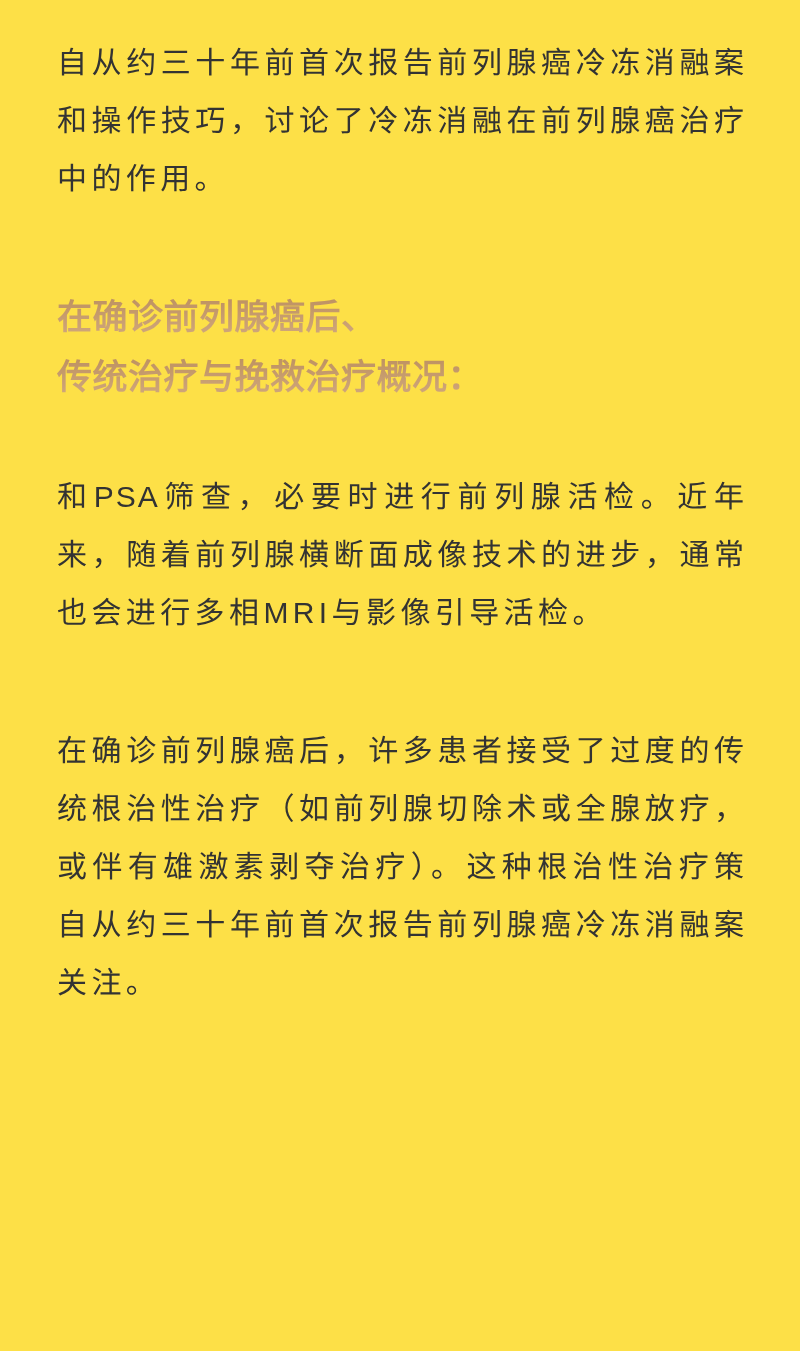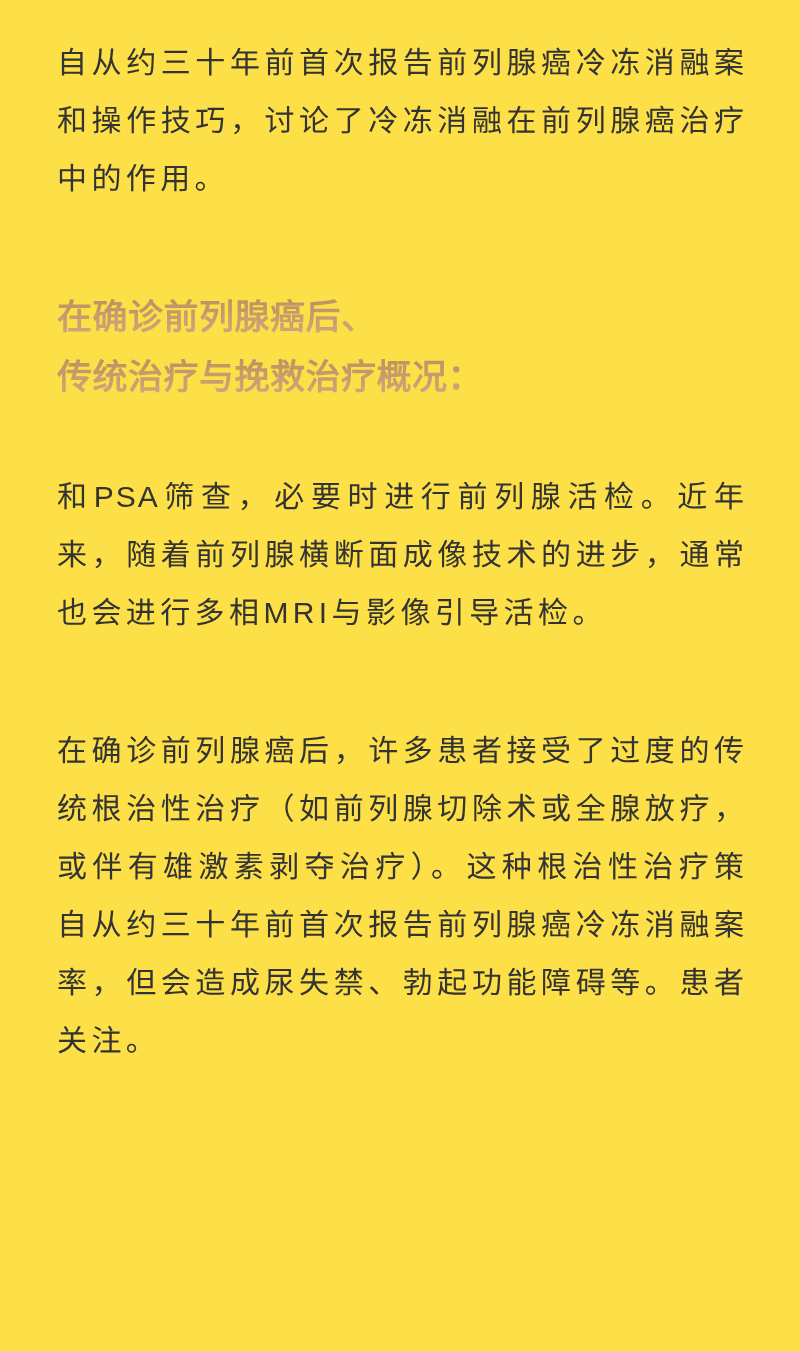--- a/index.html
+++ b/index.html
@@ -79,17 +79,16 @@
     <div class="t-line">和PSA筛查，必要时进行前列腺活检。近年</div>
     <div class="t-line">来，随着前列腺横断面成像技术的进步，通常</div>
     <div class="t-line last">也会进行多相MRI与影像引导活检。</div>
   </div>
 
   <div class="para treatment">
     <div class="t-line">在确诊前列腺癌后，许多患者接受了过度的传</div>
     <div class="t-line">统根治性治疗（如前列腺切除术或全腺放疗，</div>
     <div class="t-line">或伴有雄激素剥夺治疗）。这种根治性治疗策</div>
     <div class="t-line">自从约三十年前首次报告前列腺癌冷冻消融案</div>
-    <div class="t-line">率，但会造成尿失禁、勃起功能障碍等。患者</div>
     <div class="t-line last">关注。</div>
   </div>
 
 </div>
 
 </body></html>

